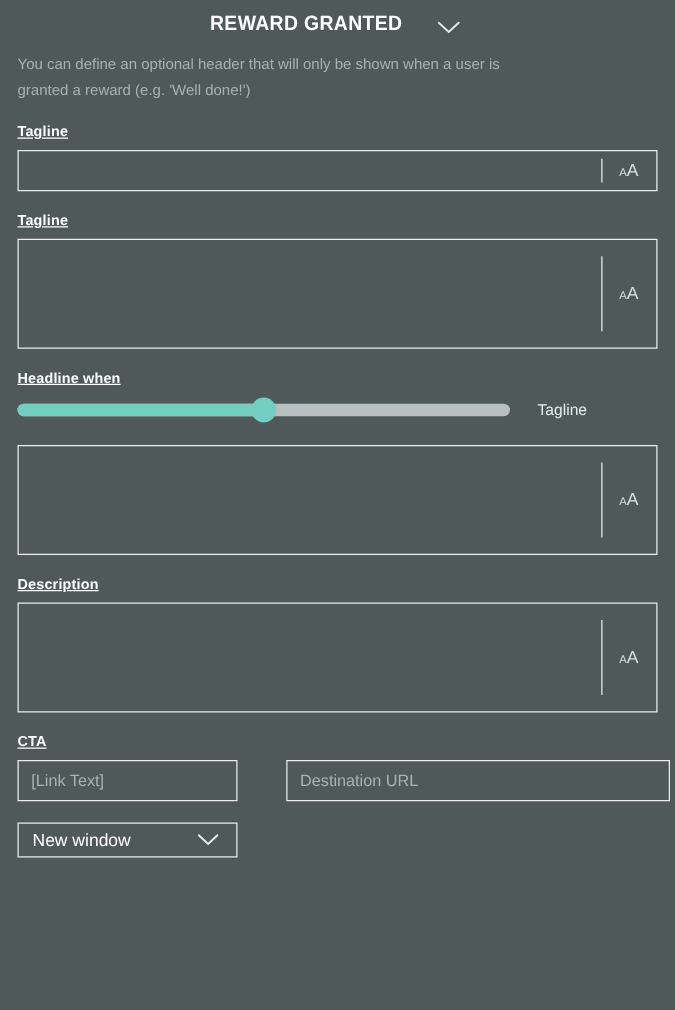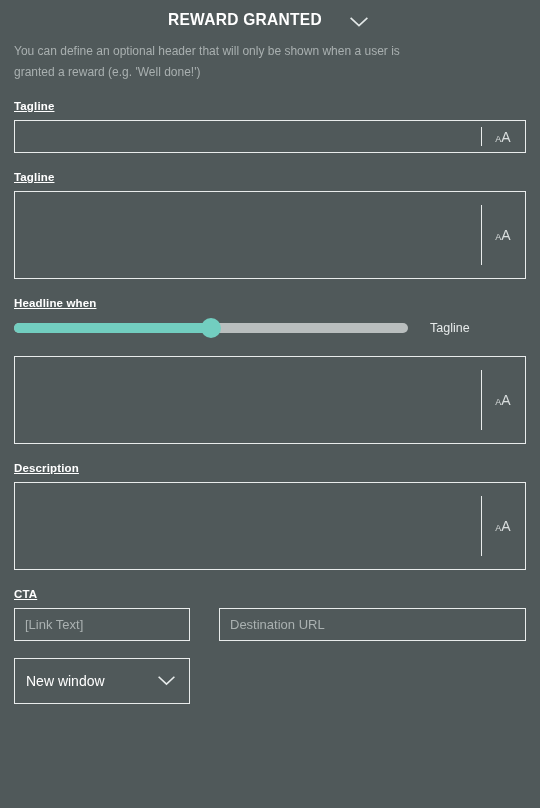--- a/index.html
+++ b/index.html
@@ -186,30 +186,30 @@
   .slider-value {
     margin-left: 22px;
     font-size: 12.5px;
     color: #e6eaea;
     white-space: nowrap;
   }
 
   
   .cta-row {
     display: flex;
-    gap: 29px;
+    gap: 39px;
   }
   .cta-link  { width: 176px; flex: 0 0 auto; }
   .cta-url   { width: 307px; flex: 0 0 auto; align-items: center; }
 
   
   .select-wrap {
     position: relative;
     width: 176px;
-    height: 46px;
+    height: 28px;
     border: 1px solid #e9ecec;
     box-sizing: border-box;
     display: flex;
     align-items: center;
     cursor: pointer;
   }
   .select-value {
     font-size: 14px;
     color: #ffffff;
     padding-left: 11px;

